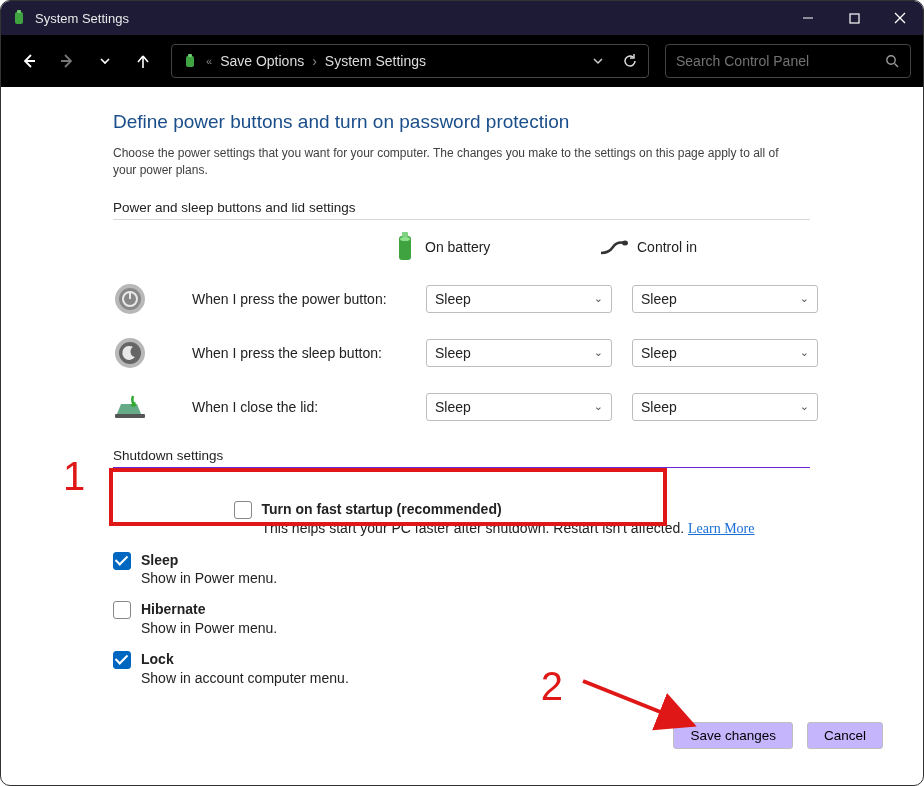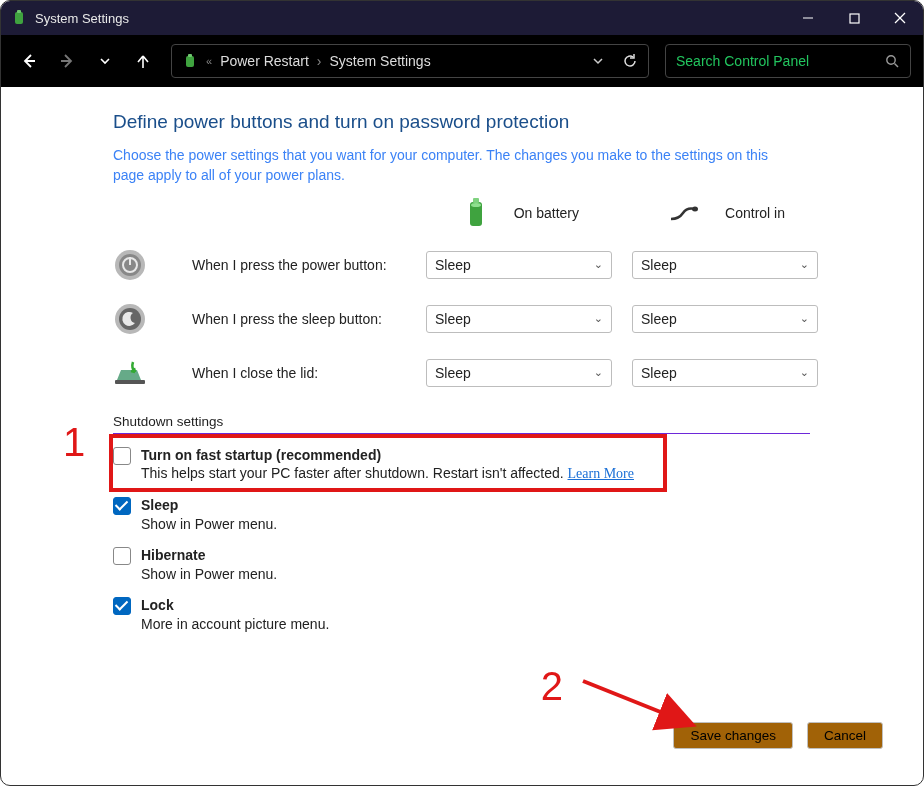--- a/index.html
+++ b/index.html
@@ -11,30 +11,30 @@
   .winbtn{ width:46px; height:34px; display:flex; align-items:center; justify-content:center; color:#fff;}
   .winbtn svg{pointer-events:none;}
   
   .toolbar { height:52px; background:#000; display:flex; align-items:center; padding:0 12px; gap:6px;}
   .navbtn{ width:32px; height:32px; display:flex; align-items:center; justify-content:center; color:#fff;}
   .addrbar{ flex:0 0 auto; width:478px; height:34px; border:1px solid #444; border-radius:4px; display:flex; align-items:center; color:#ddd; font-size:14px; padding:0 10px; gap:8px; margin-left:6px;}
   .addrbar .chev-i{color:#888; font-size:11px;}
   .addrbar .sep{color:#888;}
   .addrbar .spacer{flex:1;}
   .search{ margin-left:10px; flex:1; height:34px; border:1px solid #444; border-radius:4px; display:flex; align-items:center; padding:0 10px; color:#888;}
-  .search-text{flex:1; color:#22c55e; font-size:14px;}
+  .search-text{flex:1; color:#737373; font-size:14px;}
   
   .content{ padding:24px 48px 0 112px; color:#222;}
   .page-title{ color:#1a4e8a; font-size:19px; font-weight:400; margin-bottom:12px;}
-  .desc{ font-size:14px; color:#3b82f6; max-width:680px; line-height:1.45;}
+  .desc{ font-size:12px; color:#404040; max-width:680px; line-height:1.45;}
   .section-head{ font-size:13.5px; margin-top:20px; border-bottom:1px solid #d8d8d8; padding-bottom:4px; width:697px;}
   
   .cols-head{ display:flex; margin-top:12px; align-items:center; font-size:14px;}
   .cols-head .col-lbl{width:280px;}
-  .cols-head .col{ width:186px; display:flex; align-items:center; gap:26px; justify-content:flex-end;}
+  .cols-head .col{ width:186px; display:flex; align-items:center; gap:8px; justify-content:flex-start;}
   .cols-head .col + .col{margin-left:20px;}
   .row{ display:flex; align-items:center; margin-top:20px;}
   .row .icon{width:34px; height:34px; margin-right:12px;}
   .row .label{ width:234px; font-size:14px;margin-left:33px;}
   .select{ width:186px; height:28px; border:1px solid #bdbdbd; border-radius:3px; display:flex; align-items:center; padding:0 8px; font-size:14px; background:#fff; justify-content:space-between;}
   .select + .select{margin-left:20px;}
   .chev{color:#555; font-size:11px;}
   
   .shutdown{margin-top:24px; position:relative;}
   .highlight-box{ position:absolute; left:-4px; top:20px; width:558px; height:58px; border:4px solid #e01717; pointer-events:none;}
@@ -42,21 +42,21 @@
   .option{ display:flex; align-items:flex-start; gap:10px; margin-top:12px; font-size:14px;}
   .option .cb{ width:18px; height:18px; border:1.5px solid #888; border-radius:3px; margin-top:1px; flex-shrink:0;}
   .option .cb.checked{ background:#0067c0; border-color:#0067c0; position:relative;}
   .option .cb.checked::after{content:""; position:absolute; left:4px; top:0px; width:5px; height:10px; border:solid #fff; border-width:0 2px 2px 0; transform:rotate(45deg);}
   .option .txt{line-height:1.35;}
   .option .bold{font-weight:600;}
   .option .sub{color:#222;}
   .option a{color:#1a6fd6; text-decoration:underline;font-family:Liberation Serif, serif;}
   
   .footer{ position:absolute; right:40px; bottom:36px; display:flex; gap:14px;}
-  .btn{ border:1px solid #bfbfbf; background:#a16207; border-radius:3px; font-size:13.5px; padding:5px 16px;}
+  .btn{ border:1px solid #bfbfbf; background:#c4b5fd; border-radius:3px; font-size:13.5px; padding:5px 16px;}
   
   .num2{ position:absolute; right:360px; bottom:76px; color:#e01717; font-size:40px;}
   .arrow{ position:absolute; right:218px; bottom:50px; width:130px; height:60px; pointer-events:none;}
 </style>
 </head>
 <body>
 
 <div class="titlebar">
   <svg class="appicon" viewBox="0 0 16 16">
       <rect x="4" y="2" width="8" height="12" rx="2" fill="#3fa33f"></rect>
@@ -105,21 +105,21 @@
         <path d="M8 3 L3 9 M8 3 L13 9 M8 3 L8 15" fill="none" stroke="#fff" stroke-width="1.6"></path>
       </svg>
     </div>
 
   <div class="addrbar">
     <svg width="16" height="16" viewBox="0 0 16 16">
         <rect x="4" y="3" width="8" height="11" rx="2" fill="#3fa33f"></rect>
         <rect x="6" y="1" width="4" height="3" rx="1" fill="#6fc76f"></rect>
       </svg>
     <span class="chev-i">«</span>
-    <span>Power Restart</span>
+    <span>Save Options</span>
     <span class="sep">›</span>
     <span>System Settings</span>
     <div class="spacer"></div>
     <svg width="12" height="12" viewBox="0 0 12 12">
         <path d="M2 4 L6 8 L10 4" fill="none" stroke="#ccc" stroke-width="1.5"></path>
       </svg>
     <svg width="16" height="16" style="margin-left:10px" viewBox="0 0 16 16">
         <path d="M13 8a5 5 0 1 1-2-4" fill="none" stroke="#ddd" stroke-width="1.5"></path>
         <path d="M12 1 L12 5 L8 5" fill="none" stroke="#ddd" stroke-width="1.5"></path>
       </svg>
@@ -131,20 +131,21 @@
         <circle cx="6" cy="6" r="4.2" fill="none" stroke="#999" stroke-width="1.4"></circle>
         <line x1="9.5" y1="9.5" x2="13" y2="13" stroke="#999" stroke-width="1.4"></line>
       </svg>
   </div>
 </div>
 
 <div class="content">
   <div class="page-title">Define power buttons and turn on password protection</div>
   <div class="desc">Choose the power settings that you want for your computer. The changes you make to the settings on this page apply to all of your power plans.</div>
 
+  <div class="section-head">Power and sleep buttons and lid settings</div>
 
   <div class="cols-head">
     <div class="col-lbl"></div>
     <div class="col">
       <svg width="24" height="30" viewBox="0 0 24 30">
           <rect x="6" y="4" width="12" height="24" rx="3" fill="#3fa33f"></rect>
           <rect x="9" y="0" width="6" height="5" rx="1" fill="#7fd27f"></rect>
           <ellipse cx="12" cy="7" rx="5" ry="2" fill="#8fe08f"></ellipse>
         </svg>
       <span>On battery</span>
@@ -209,21 +210,21 @@
         <span>Sleep</span>
         <span class="chev">⌄</span>
       </div>
   </div>
 
   <div class="shutdown">
     <div class="num1">1</div>
     <div class="section-head" style="border-bottom:1px solid #6d28d9;">Shutdown settings</div>
     <div class="highlight-box"></div>
 
-    <div class="option" style="margin-top:12px;">
+    <div class="option" style="margin-top:32px;justify-content:center;">
       <div class="cb"></div>
       <div class="txt">
         <div class="bold">Turn on fast startup (recommended)</div>
         <div class="sub"><span>This helps start your PC faster after shutdown. Restart isn't affected. </span><a href="#">Learn More</a></div>
       </div>
     </div>
 
     <div class="option">
       <div class="cb checked"></div>
       <div class="txt">
@@ -237,21 +238,21 @@
       <div class="txt">
         <div class="bold">Hibernate</div>
         <div class="sub">Show in Power menu.</div>
       </div>
     </div>
 
     <div class="option">
       <div class="cb checked"></div>
       <div class="txt">
         <div class="bold">Lock</div>
-        <div class="sub">More in account picture menu.</div>
+        <div class="sub">Show in account computer menu.</div>
       </div>
     </div>
   </div>
 </div>
 
 <div class="footer">
   <button class="btn">Save changes</button>
   <button class="btn">Cancel</button>
 </div>
 

